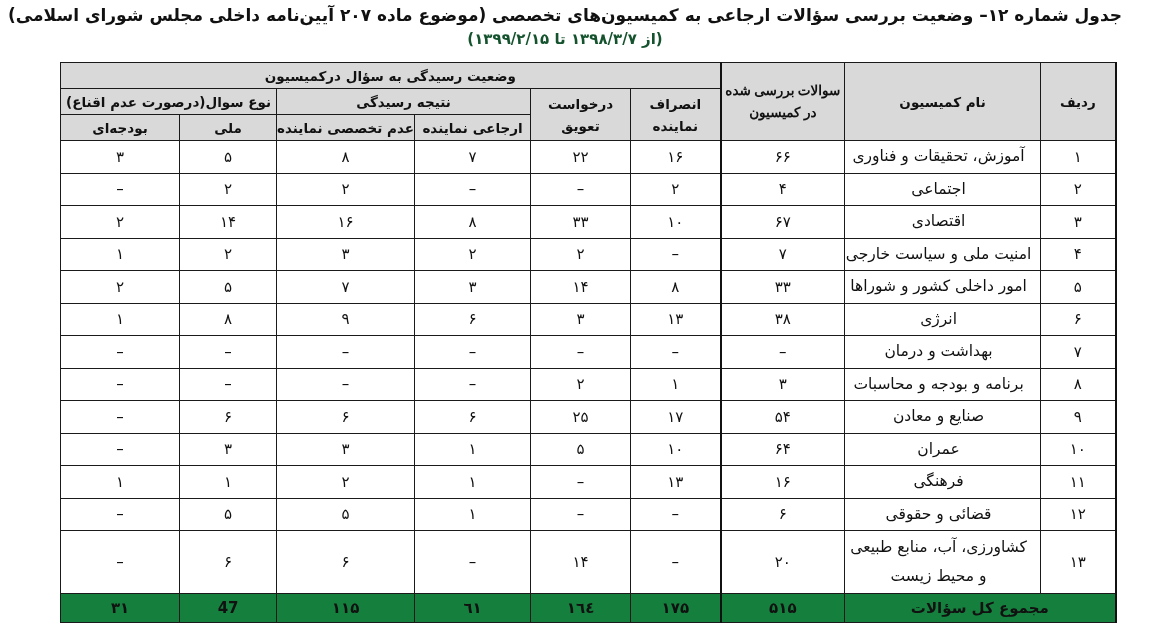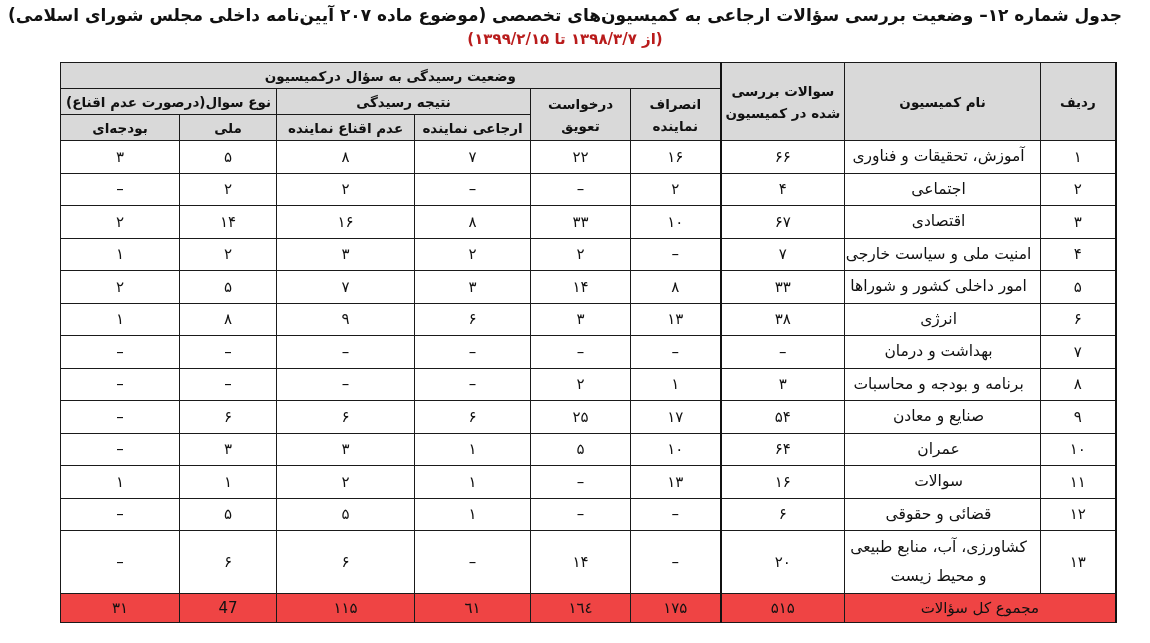--- a/index.html
+++ b/index.html
@@ -28,21 +28,21 @@
       font-size: 17px;
       line-height: 26px;
       color: #111;
       white-space: nowrap;
       padding-right: 20px;
     }
     .subtitle-line {
       font-weight: bold;
       font-size: 15px;
       line-height: 22px;
-      color: #b91c1c;
+      color: #14532d;
       white-space: nowrap;
       text-align: center;
       padding-right: 20px;
     }
     table.report {
       position: absolute;
       left: 60px;
       top: 62px;
       width: 1055px;
       border-collapse: collapse;
@@ -67,22 +67,22 @@
     table.report th.tall {
       line-height: 22px;
     }
     tr.h1 { height: 26px; }
     tr.h2 { height: 26px; }
     tr.h3 { height: 26px; }
     tr.drow { height: 32.5px; }
     tr.drow.double { height: 63px; }
     tr.total { height: 29px; }
     tr.total td {
-      background: #ef4444;
-      font-weight: normal;
+      background: #15803d;
+      font-weight: bold;
     }
     td.name {
       text-align: center;
       padding-right: 8px !important;
       font-size: 15.5px;
       white-space: normal !important;
       line-height: 29px;
     }
     td.num { font-size: 15px; }
     td.thick-left { border-left: 2.5px solid #111 !important; }
@@ -106,32 +106,32 @@
     <col style="width:100px">
     <col style="width:116px">
     <col style="width:138px">
     <col style="width:97px">
     <col style="width:119px">
   </colgroup>
   <thead>
     <tr class="h1">
       <th rowspan="3" class="thick-right">ردیف</th>
       <th rowspan="3">نام کمیسیون</th>
-      <th rowspan="3" class="tall thick-left" style="white-space:normal;">سوالات بررسی شده در کمیسیون</th>
+      <th rowspan="3" class="tall thick-left" style="white-space:normal;font-family:Liberation Serif, serif;">سوالات بررسی شده در کمیسیون</th>
       <th colspan="6">وضعیت رسیدگی به سؤال درکمیسیون</th>
     </tr>
     <tr class="h2">
       <th rowspan="2" class="tall" style="white-space:normal;">انصراف نماینده</th>
       <th rowspan="2" class="tall" style="white-space:normal;">درخواست تعویق</th>
       <th colspan="2">نتیجه رسیدگی</th>
       <th colspan="2">نوع سوال(درصورت عدم اقناع)</th>
     </tr>
     <tr class="h3">
       <th>ارجاعی نماینده</th>
-      <th>عدم اقناع نماینده</th>
+      <th>عدم تخصصی نماینده</th>
       <th>ملی</th>
       <th>بودجه‌ای</th>
     </tr>
   </thead>
   <tbody>
     <tr class="drow">
       <td class="num thick-right">۱</td>
       <td class="name">آموزش، تحقیقات و فناوری</td>
       <td class="num thick-left">۶۶</td>
       <td class="num">۱۶</td>
@@ -235,21 +235,21 @@
       <td class="num thick-left">۶۴</td>
       <td class="num">۱۰</td>
       <td class="num">۵</td>
       <td class="num">۱</td>
       <td class="num">۳</td>
       <td class="num">۳</td>
       <td class="num">–</td>
     </tr>
     <tr class="drow">
       <td class="num thick-right">۱۱</td>
-      <td class="name">سوالات</td>
+      <td class="name">فرهنگی</td>
       <td class="num thick-left">۱۶</td>
       <td class="num">۱۳</td>
       <td class="num">–</td>
       <td class="num">۱</td>
       <td class="num">۲</td>
       <td class="num">۱</td>
       <td class="num">۱</td>
     </tr>
     <tr class="drow">
       <td class="num thick-right">۱۲</td>

